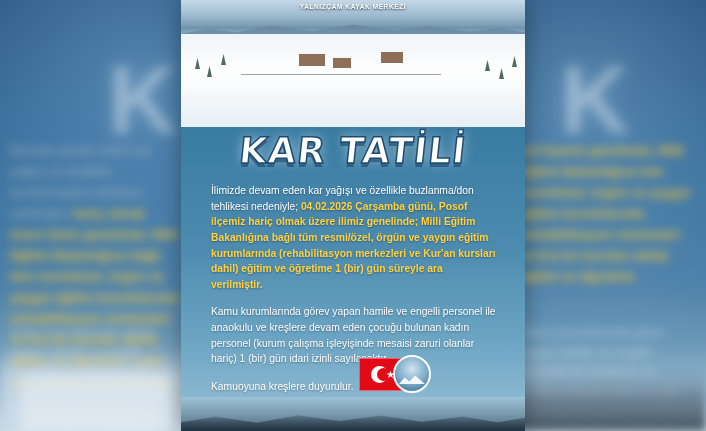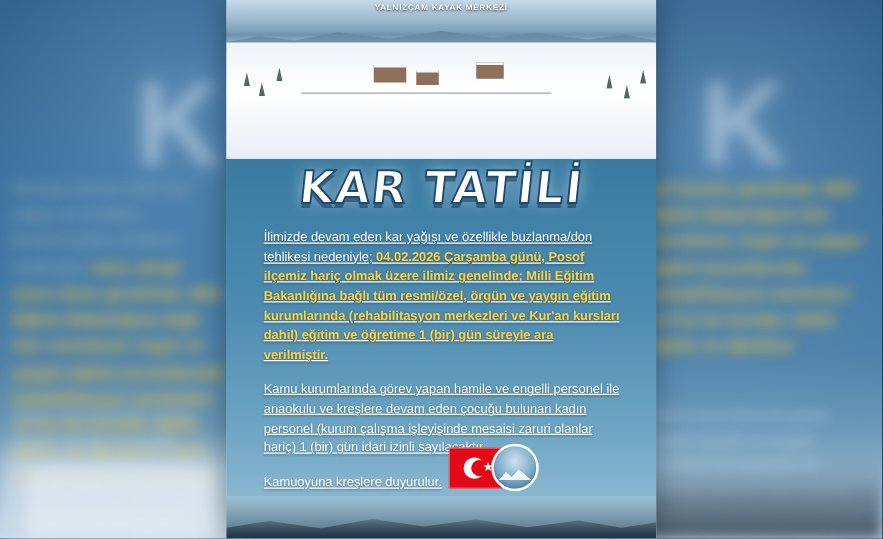--- a/index.html
+++ b/index.html
@@ -129,21 +129,20 @@
     text-shadow:0 4px 0 rgba(20,60,95,.55), 0 0 12px rgba(255,255,255,.5);
     font-family:"DejaVu Sans", sans-serif;
     transform:skewX(-6deg);
   }
 
   
   .body{
     position:absolute;left:30px;top:183px;width:286px;
     color:#ffffff;font-size:10.3px;line-height:1.52;
     text-shadow:0 1px 2px rgba(0,0,0,.35);
-    text-decoration:underline;
   }
   .body p{margin:0 0 12px 0;}
   .body .hl{color:#ffd23f;font-weight:bold;}
 
   
   .flag{
     position:absolute;left:178px;top:358px;width:46px;height:31px;
     background:#e30a17;border:1px solid rgba(255,255,255,.35);
   }
   .flag .moon{

